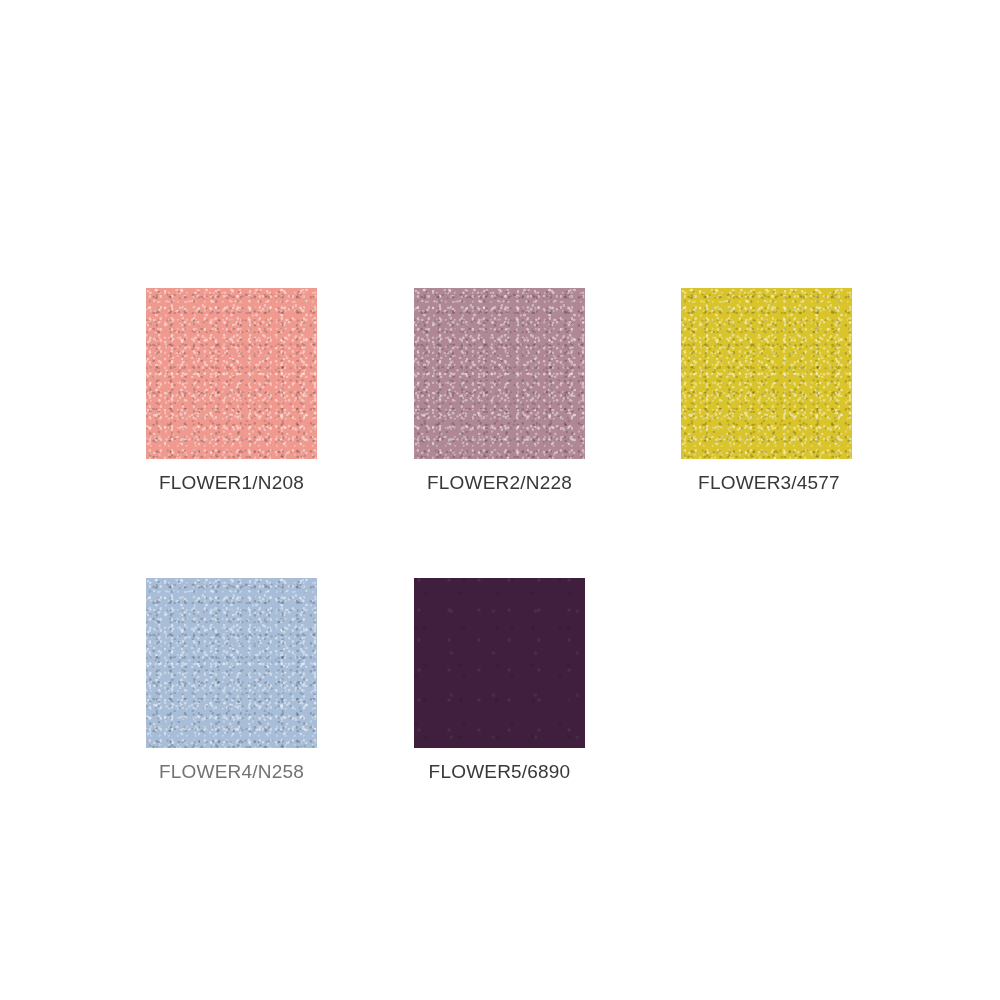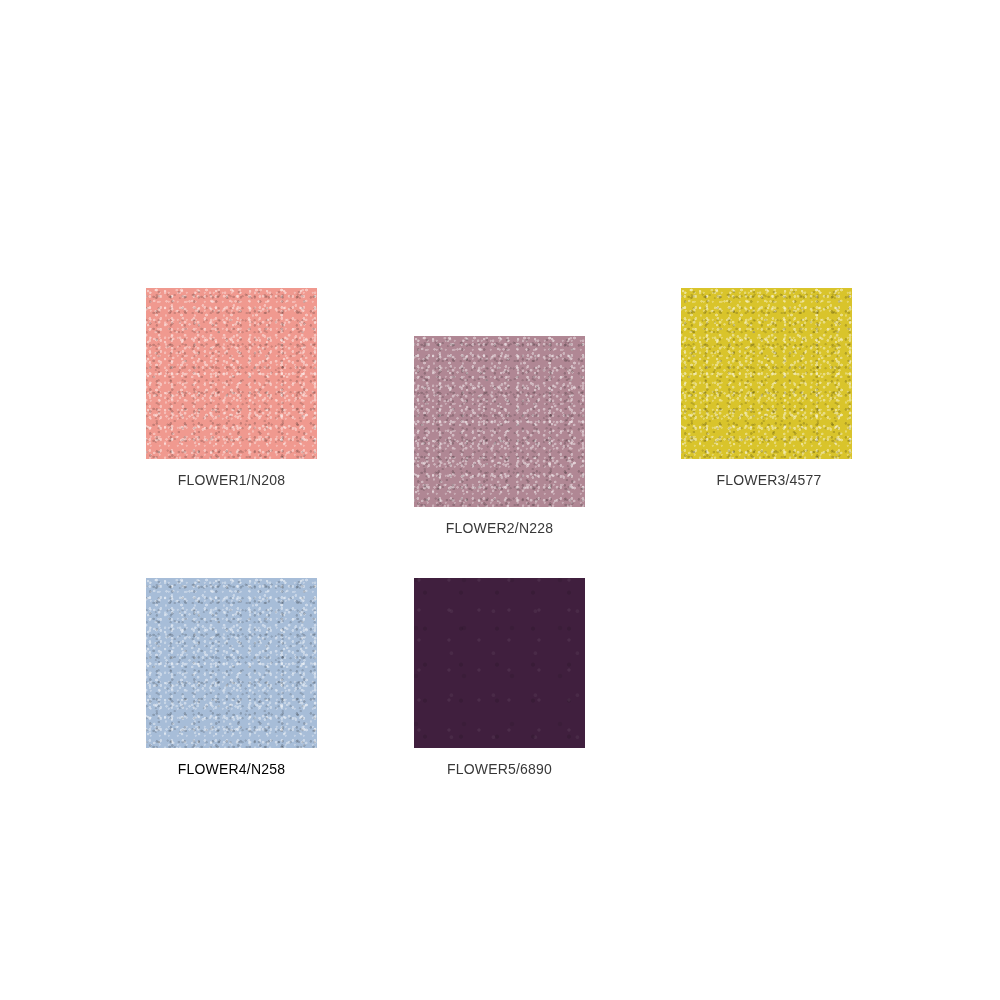--- a/index.html
+++ b/index.html
@@ -94,44 +94,44 @@
     background-image:
       radial-gradient(circle at 25% 35%, rgba(0,0,0,.16) 0 1.6px, transparent 2.6px),
       radial-gradient(circle at 75% 75%, rgba(0,0,0,.12) 0 1.8px, transparent 2.8px);
     background-size: 36px 36px, 48px 48px;
     opacity: .7;
   }
 
   .swatch-label {
     margin-top: 13px;
     text-align: center;
-    font-size: 14px;
+    font-size: 19px;
     letter-spacing: .2px;
     color: #383838;
     white-space: nowrap;
     font-family: "Liberation Sans", sans-serif;
   }
 </style>
 </head>
 <body style="background: rgb(255, 255, 255);">
 
 <div id="swatch-board">
     <div class="swatch-card" style="left: 146px; top: 288px; width: 171px;">
       <div class="swatch-chip" style="width: 171px; height: 171px; background-color: rgb(240, 153, 143);"></div>
       <div class="swatch-label" style="color: rgb(56, 56, 56);">FLOWER1/N208</div>
     </div>
-    <div class="swatch-card" style="left: 414px; top: 288px; width: 171px; margin-top: 48px;">
+    <div class="swatch-card" style="left: 414px; top: 288px; width: 171px;">
       <div class="swatch-chip" style="width: 171px; height: 171px; background-color: rgb(176, 135, 148);"></div>
       <div class="swatch-label" style="color: rgb(56, 56, 56);">FLOWER2/N228</div>
     </div>
     <div class="swatch-card" style="left: 681px; top: 288px; width: 176px;">
       <div class="swatch-chip" style="width: 171px; height: 171px; background-color: rgb(217, 196, 43);"></div>
       <div class="swatch-label" style="color: rgb(56, 56, 56);">FLOWER3/4577</div>
     </div>
     <div class="swatch-card" style="left: 146px; top: 578px; width: 171px;">
       <div class="swatch-chip" style="width: 171px; height: 170px; background-color: rgb(167, 189, 216);"></div>
-      <div class="swatch-label" style="color: #000000;">FLOWER4/N258</div>
+      <div class="swatch-label" style="color: #737373;">FLOWER4/N258</div>
     </div>
     <div class="swatch-card" style="left: 414px; top: 578px; width: 171px;">
       <div class="swatch-chip smooth" style="width: 171px; height: 170px; background-color: rgb(64, 31, 62);"></div>
       <div class="swatch-label" style="color: rgb(56, 56, 56);">FLOWER5/6890</div>
     </div>
   </div>
 
 </body></html>

